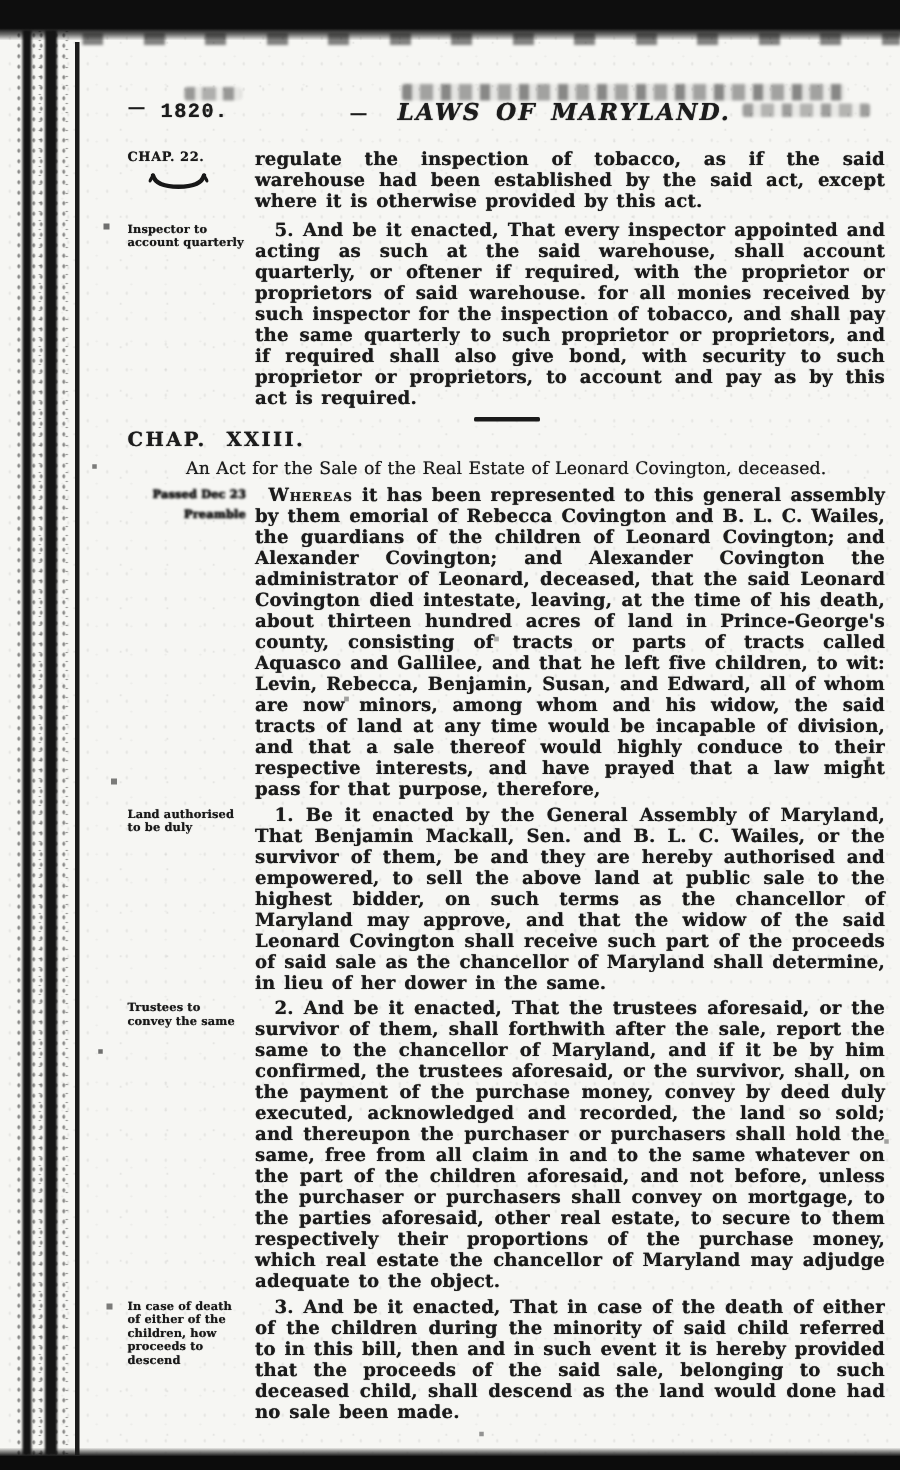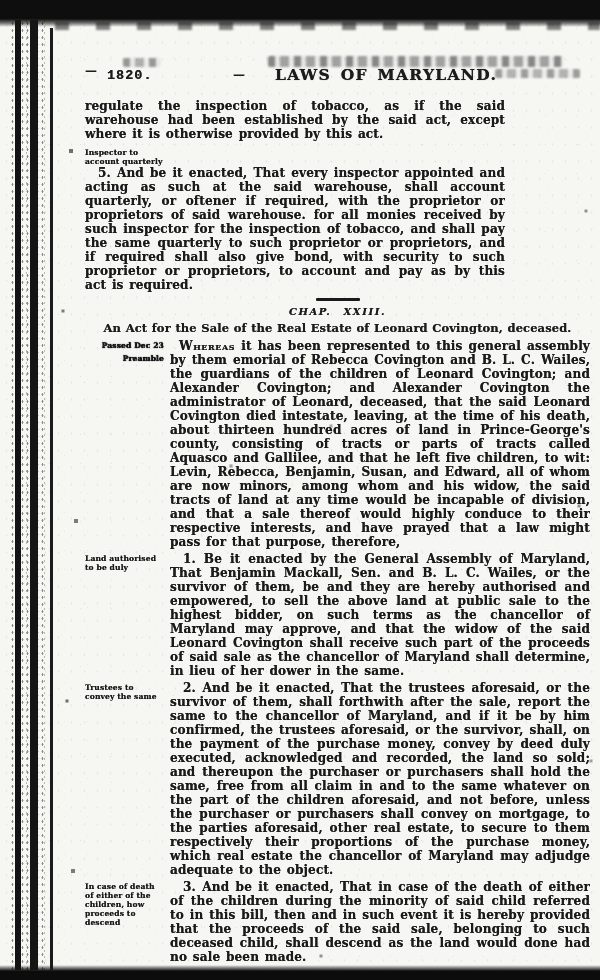--- a/index.html
+++ b/index.html
@@ -50,42 +50,42 @@
   .header{position:absolute;top:56px;left:85px;width:505px;height:42px;}
   .smudge{position:absolute;background:
       repeating-linear-gradient(90deg, rgba(25,25,25,0.5) 0 7px, rgba(25,25,25,0.08) 7px 12px, rgba(25,25,25,0.38) 12px 21px, rgba(25,25,25,0.05) 21px 26px);
     filter:blur(1.1px);border-radius:2px;}
   .smudge.over-title{left:183px;top:0px;width:295px;height:11px;}
   .smudge.right-of-title{left:410px;top:13px;width:85px;height:9px;opacity:.8;}
   .smudge.over-year{left:38px;top:2px;width:38px;height:9px;opacity:.85;}
   .year-dash{position:absolute;left:0px;top:8px;font-weight:700;font-size:12px;}
   .year{position:absolute;left:22px;top:12px;font-weight:700;font-size:13.5px;letter-spacing:1px;text-shadow:0 0 0.6px rgba(0,0,0,.8);font-family:Liberation Mono, monospace;}
   .title-dash{position:absolute;left:148px;top:12px;font-weight:700;font-size:12px;}
-  .header-title{position:absolute;left:190px;top:9px;font-weight:700;font-size:15.5px;letter-spacing:1.3px;word-spacing:3px;text-shadow:0 0 0.7px rgba(0,0,0,.85);}
+  .header-title{position:absolute;left:180px;top:9px;font-weight:700;font-size:15.5px;letter-spacing:1.3px;word-spacing:3px;text-shadow:0 0 0.7px rgba(0,0,0,.85);font-style:italic;}
   
   .content{position:absolute;top:99px;left:85px;width:505px;}
   .row{display:flex;align-items:flex-start;margin-bottom:3px;}
   .margin-col{flex:none;width:85px;padding-top:2px;box-sizing:border-box;padding-right:6px;}
   .body-col{flex:none;width:420px;}
   .margin-note{font-size:7.6px;line-height:9px;font-weight:700;letter-spacing:0.1px;color:#191919;text-shadow:0 0 0.5px rgba(0,0,0,.7);}
   .margin-note.smudged{filter:blur(0.55px);text-shadow:0 0 1.2px #000,0 0 0.5px #000;text-align:right;}
   .chap-label{font-size:8.6px;letter-spacing:0.4px;}
   .flourish{display:block;margin:4px auto 0 14px;}
   .body-par{margin:0;text-align:justify;font-size:12.1px;line-height:14px;font-weight:600;
     letter-spacing:0.12px;word-spacing:1.4px;color:#1b1b1b;text-shadow:0 0 0.55px rgba(0,0,0,.75);}
   .body-par.indent{text-indent:13px;}
   .body-par.slight-indent{text-indent:9px;}
   .lead{}
   .whereas{font-variant:small-caps;letter-spacing:0.6px;}
-  .sec-gap{margin-top:5px;flex-direction:column;}
+  .sec-gap{margin-top:5px;}
   
   .chap-sep{margin:6px 0 4px 0;}
   .chap-rule{width:44px;height:3px;background:#1a1a1a;margin:0 auto 5px auto;border-radius:1px;filter:blur(0.2px);}
-  .chap-heading{text-align:center;font-weight:700;font-size:10px;letter-spacing:1.6px;word-spacing:7px;margin:0 0 4px 0;text-shadow:0 0 0.6px rgba(0,0,0,.8);font-style:italic;}
-  .act-title{text-align:center;font-weight:700;font-size:11.5px;letter-spacing:0.1px;word-spacing:0.5px;margin:0 0 2px 0;text-shadow:0 0 0.5px rgba(0,0,0,.7);}
+  .chap-heading{text-align:left;font-weight:700;font-size:13px;letter-spacing:1.6px;word-spacing:7px;margin:0 0 4px 0;text-shadow:0 0 0.6px rgba(0,0,0,.8);}
+  .act-title{text-align:center;font-weight:400;font-size:11.5px;letter-spacing:0.1px;word-spacing:0.5px;margin:0 0 2px 0;text-shadow:0 0 0.5px rgba(0,0,0,.7);}
 </style>
 </head>
 <body>
 
 <div class="page">
 
   <div class="edge-top"></div>
   <div class="edge-bottom"></div>
   <div class="binding">
     <div class="haze"></div>
@@ -101,20 +101,27 @@
     <div class="smudge right-of-title"></div>
     <span class="year-dash">—</span>
     <span class="year">1820.</span>
     <span class="title-dash">—</span>
     <span class="header-title">LAWS OF MARYLAND.</span>
   </div>
 
   <div class="content">
 
     <div class="row">
+      <div class="margin-col">
+        <div class="margin-note chap-label">CHAP. 22.</div>
+        <svg class="flourish" width="40" height="13" viewBox="0 0 40 13">
+          <path d="M3 3 Q5 10.5 20 10.5 Q35 10.5 37 3" fill="none" stroke="#171717" stroke-width="3" stroke-linecap="round"></path>
+          <path d="M3 3 L1 6.5 M37 3 L39 6.5" fill="none" stroke="#171717" stroke-width="2.2" stroke-linecap="round"></path>
+        </svg>
+      </div>
       <div class="body-col">
         <p class="body-par">regulate the inspection of tobacco, as if the said warehouse had been established by the said act, except where it is otherwise provided by this act.</p>
       </div>
     </div>
 
     <div class="row sec-gap">
       <div class="margin-col">
         <div class="margin-note">Inspector to account quarterly</div>
       </div>
       <div class="body-col">

